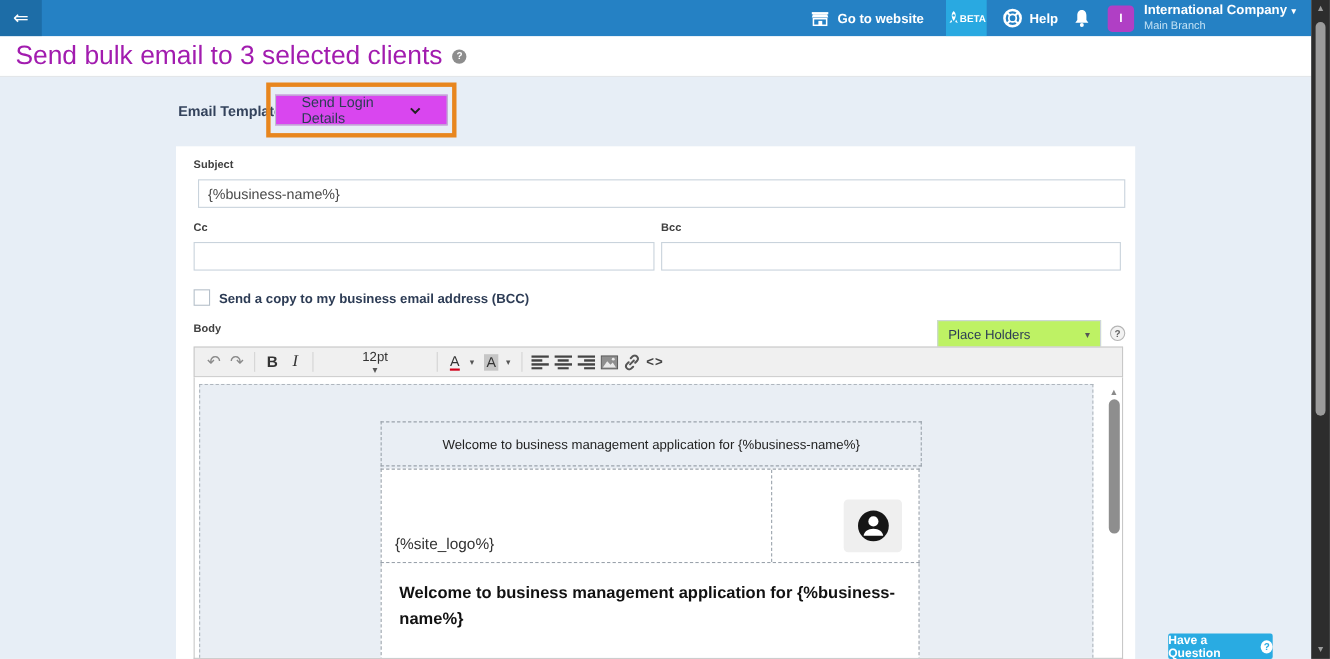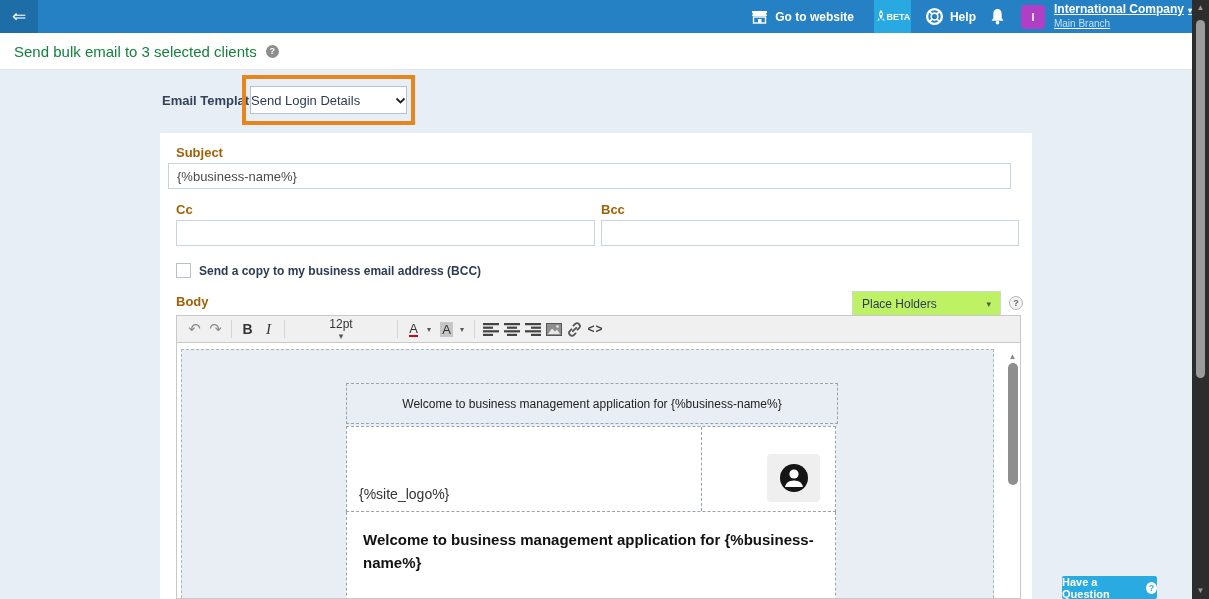--- a/index.html
+++ b/index.html
@@ -14,39 +14,39 @@
 
   
   .header { position:absolute; left:0; top:0; width:1192px; height:33px; background:#2581c4; display:flex; align-items:center; }
   .back-btn { width:38px; height:33px; background:#1d6da7; color:#fff; font-size:17px; display:flex; align-items:center; justify-content:center; cursor:pointer; }
   .header-right { margin-left:auto; display:flex; align-items:center; height:23px; }
   .goto { display:flex; align-items:center; gap:7px; color:#fff; font-size:12px; font-weight:700; margin-right:20px; cursor:pointer; }
   .beta { width:37px; height:33px; background:#29a9e1; display:flex; flex-direction:row; align-items:center; justify-content:center; color:#fff; font-size:9px; font-weight:700; line-height:10px; cursor:pointer; }
   .help { display:flex; align-items:center; gap:6px; color:#fff; font-size:12px; font-weight:700; margin:0 14px; cursor:pointer; }
   .bell { margin-right:16px; cursor:pointer; display:flex; }
   .avatar { width:24px; height:24px; background:#b03fc5; border-radius:4px; color:#fff; font-size:11px; font-weight:700; display:flex; align-items:center; justify-content:center; }
-  .company { margin:0 0 0 9px; color:#fff; cursor:pointer; line-height:13px;text-decoration:underline; }
+  .company { margin:0 14px 0 9px; color:#fff; cursor:pointer; line-height:13px; }
   .company-name { font-size:12px; font-weight:700; white-space:nowrap; }
   .company-caret { font-size:8px; margin-left:4px; }
   .branch { font-size:10px; color:#c3e2f5; font-weight:400; }
 
   
   .titlebar { position:absolute; left:0; top:33px; width:1192px; height:37px; background:#fff; border-bottom:1px solid #e3e6e9; display:flex; align-items:center; padding-left:14px; }
-  .page-title { font-size:15px; color:#15803d; }
+  .page-title { font-size:24px; color:#a21caf; }
   .title-help { width:13px; height:13px; border-radius:50%; background:#8d8d8d; color:#fff; font-size:9px; font-weight:700; display:flex; align-items:center; justify-content:center; margin-left:9px; }
 
   
   .tmpl-label { position:absolute; left:162px; top:93px; font-size:13px; font-weight:700; color:#33425b; }
   .tmpl-highlight { position:absolute; left:242px; top:75px; width:173px; height:50px; border:4px solid #e8861e; }
-  .tmpl-select { position:absolute; left:250px; top:86px; width:157px; height:28px; background:#ffffff; border:1px solid #b9c3cd; display:flex; align-items:center; padding:0 0; font-size:13px; color:#2d3c55; cursor:pointer; }
+  .tmpl-select { position:absolute; left:250px; top:86px; width:157px; height:28px; background:#d946ef; border:1px solid #b9c3cd; display:flex; align-items:center; padding:0 23px; font-size:13px; color:#2d3c55; cursor:pointer; }
   .tmpl-select .sel-caret { margin-left:auto; display:flex; }
 
   
   .card { position:absolute; left:160px; top:133px; width:872px; height:466px; background:#fff; }
-  .fld-label { position:absolute; font-size:13px; font-weight:700; color:#a16207; }
+  .fld-label { position:absolute; font-size:10px; font-weight:700; color:#404040; }
   .txt-input { position:absolute; height:26px; border:1px solid #c9d3dc; background:#fff; font-size:13px; color:#4a4a4a; padding:0 8px; outline:none; font-family:"Liberation Sans", sans-serif; }
   .cb { position:absolute; left:16px; top:130px; width:15px; height:15px; appearance:none; -webkit-appearance:none; border:1px solid #b6c0ca; background:#fff; cursor:pointer; }
   .cb-label { position:absolute; left:39px; top:131px; font-size:12px; font-weight:700; color:#2d3c55; }
 
   .ph-select { position:absolute; left:692px; top:158px; width:149px; height:26px; background:#bef264; border:1px solid #cdd5dd; display:flex; align-items:center; padding:0 9px; font-size:12px; color:#2d3c55; cursor:pointer; }
   .ph-caret { margin-left:auto; font-size:9px; color:#555; }
   .ph-help { position:absolute; left:849px; top:163px; width:14px; height:14px; border-radius:50%; border:1px solid #b5b5b5; background:#f2f2f2; color:#666; font-size:9px; font-weight:700; display:flex; align-items:center; justify-content:center; }
 
   
   .toolbar { position:absolute; left:16px; top:182px; width:845px; height:28px; background:#f0f0f0; border:1px solid #c8c8c8; display:flex; align-items:center; padding:0 7px; }
@@ -150,21 +150,21 @@
     <span>Send Login Details</span>
     <span class="sel-caret">
       <svg width="11" height="7" viewBox="0 0 11 7">
           <polyline points="1.5,1.5 5.5,5.5 9.5,1.5" fill="none" stroke="#222" stroke-width="1.8"></polyline>
         </svg>
     </span>
   </div>
 
   <div class="card">
     <span class="fld-label" style="left:16px; top:12px;">Subject</span>
-    <input class="txt-input" style="left: 8px; top: 30px; width: 843px;" value="{%business-name%}">
+    <input class="txt-input" style="left: 20px; top: 30px; width: 843px;" value="{%business-name%}">
 
     <span class="fld-label" style="left:16px; top:69px;">Cc</span>
     <input class="txt-input" style="left: 16px; top: 87px; width: 419px;" value="">
 
     <span class="fld-label" style="left:441px; top:69px;">Bcc</span>
     <input class="txt-input" style="left: 441px; top: 87px; width: 418px;" value="">
 
     <input type="checkbox" class="cb" style="">
     <span class="cb-label">Send a copy to my business email address (BCC)</span>
 

